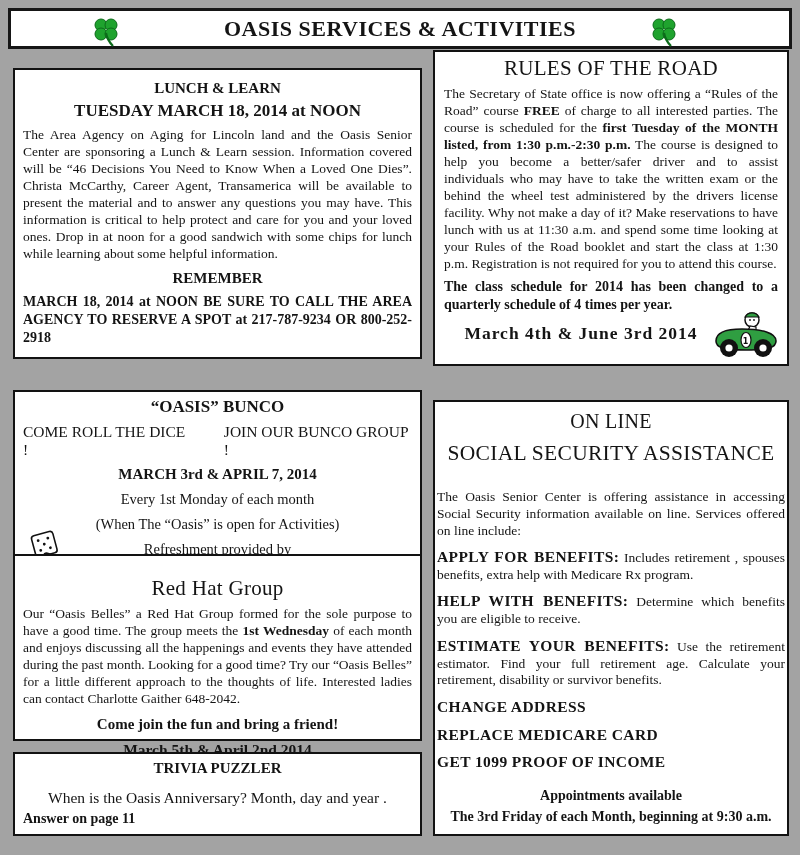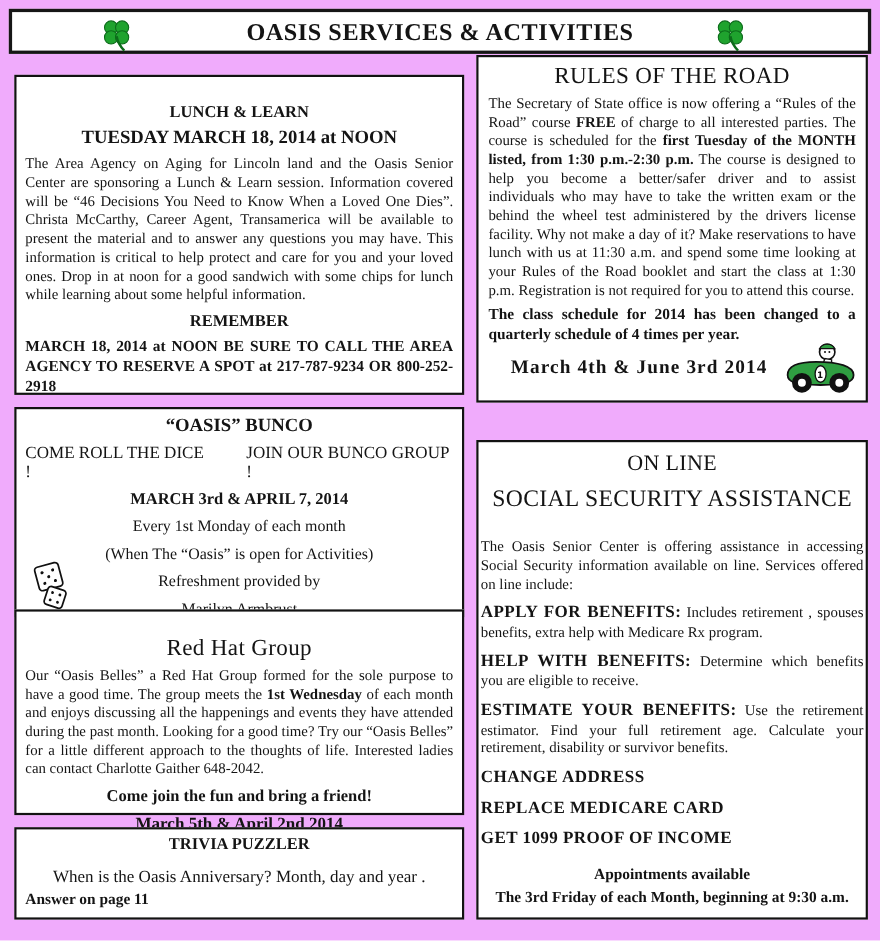--- a/index.html
+++ b/index.html
@@ -1,37 +1,37 @@
 <!DOCTYPE html>
 <html><head>
 <meta charset="utf-8">
 <style>
   * { margin:0; padding:0; box-sizing:border-box; }
   html,body { background:#fff; }
   .page {
-    position:relative; width:800px; height:855px; background:#f0abfc;
+    position:relative; width:800px; height:855px; background:#a3a3a3;
     font-family:"Liberation Serif", serif; color:#141414; overflow:hidden;
   }
   .box { position:absolute; border:2px solid #121212; background:#fff; }
   .hdr {
     left:8px; top:8px; width:784px; height:41px; border:3px solid #161616;
     display:flex; align-items:center; justify-content:center;
   }
   .hdr-title { font-size:22px; font-weight:bold; letter-spacing:.5px; }
   .sham { position:absolute; top:6px; width:26px; height:30px; }
   .sham-l { left:82px; }
   .sham-r { left:640px; }
 
   .b { font-weight:bold; }
   .ctr { text-align:center; }
   .just { text-align:justify; }
 
   
-  .lunch   { left:13px; top:68px;  width:409px; height:291px; padding:22px 8px; }
-  .bunco   { left:13px; top:370px; width:409px; height:191px; padding:5px 8px; }
+  .lunch   { left:13px; top:68px;  width:409px; height:291px; padding:8px 8px; }
+  .bunco   { left:13px; top:390px; width:409px; height:191px; padding:5px 8px; }
   .redhat  { left:13px; top:554px; width:409px; height:187px; padding:20px 8px; }
   .trivia  { left:13px; top:752px; width:409px; height:84px;  padding:6px 8px; }
   
   .rules   { left:433px; top:50px;  width:356px; height:316px; padding:4px 9px; }
   .ss      { left:433px; top:400px; width:356px; height:436px; padding:6px 2px; }
 
   .t15b { font-size:15px; font-weight:bold; }
   .t17b { font-size:17px; font-weight:bold; }
   .title-serif { font-size:21px; font-weight:normal; letter-spacing:.3px; }
   .body { font-size:13.5px; line-height:1.26; }

